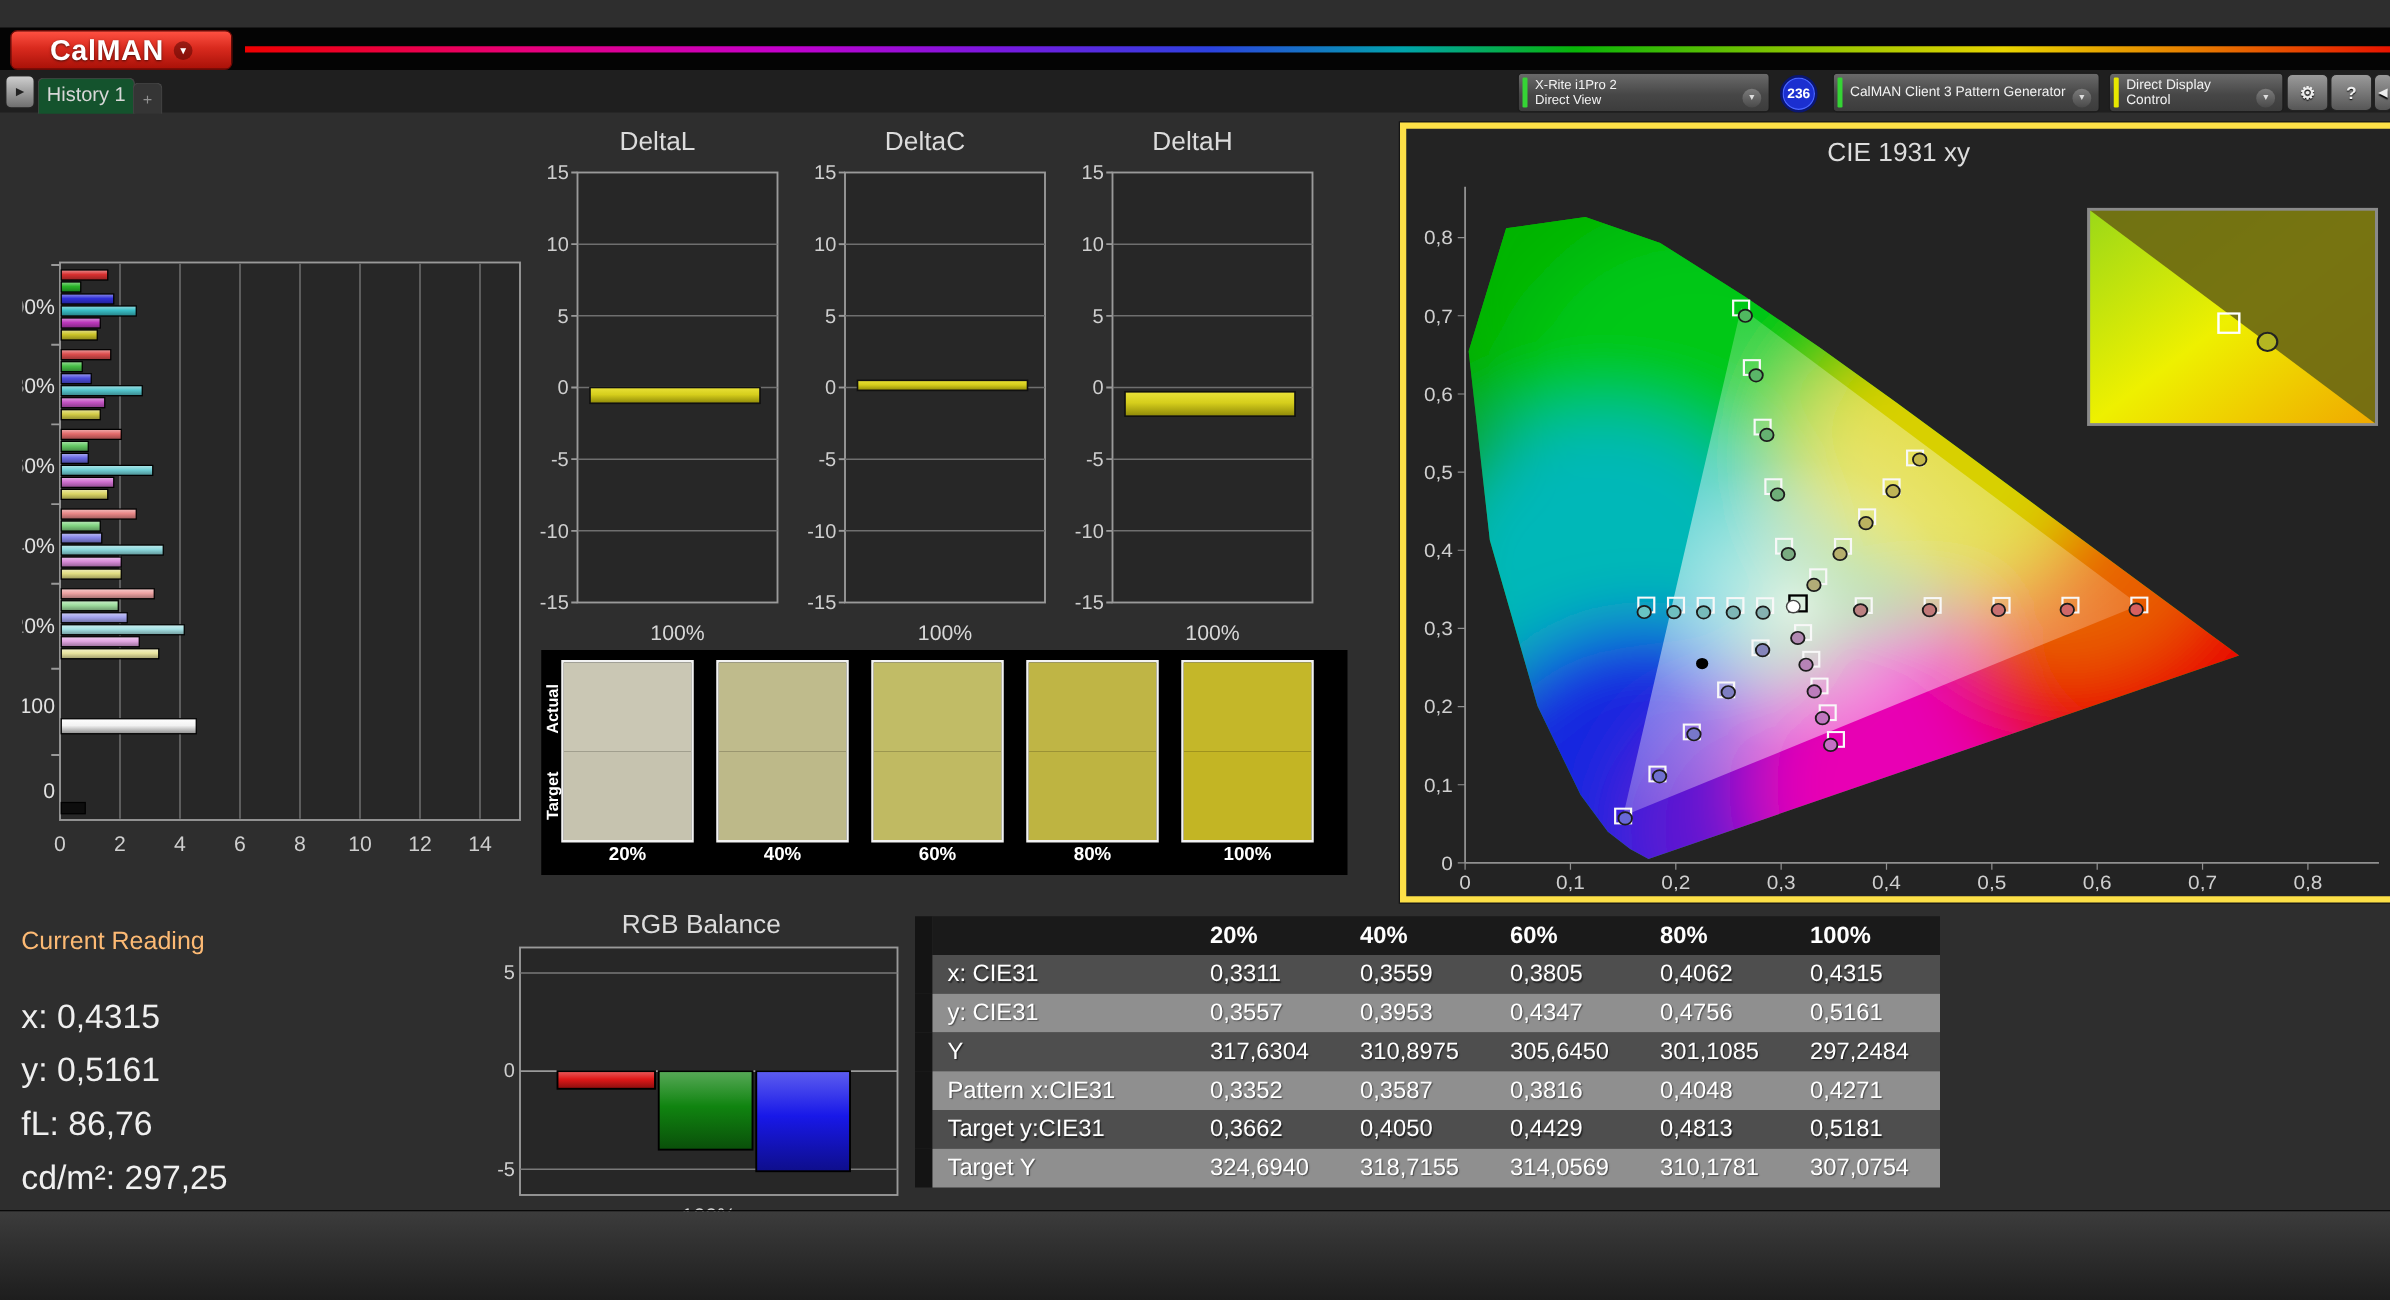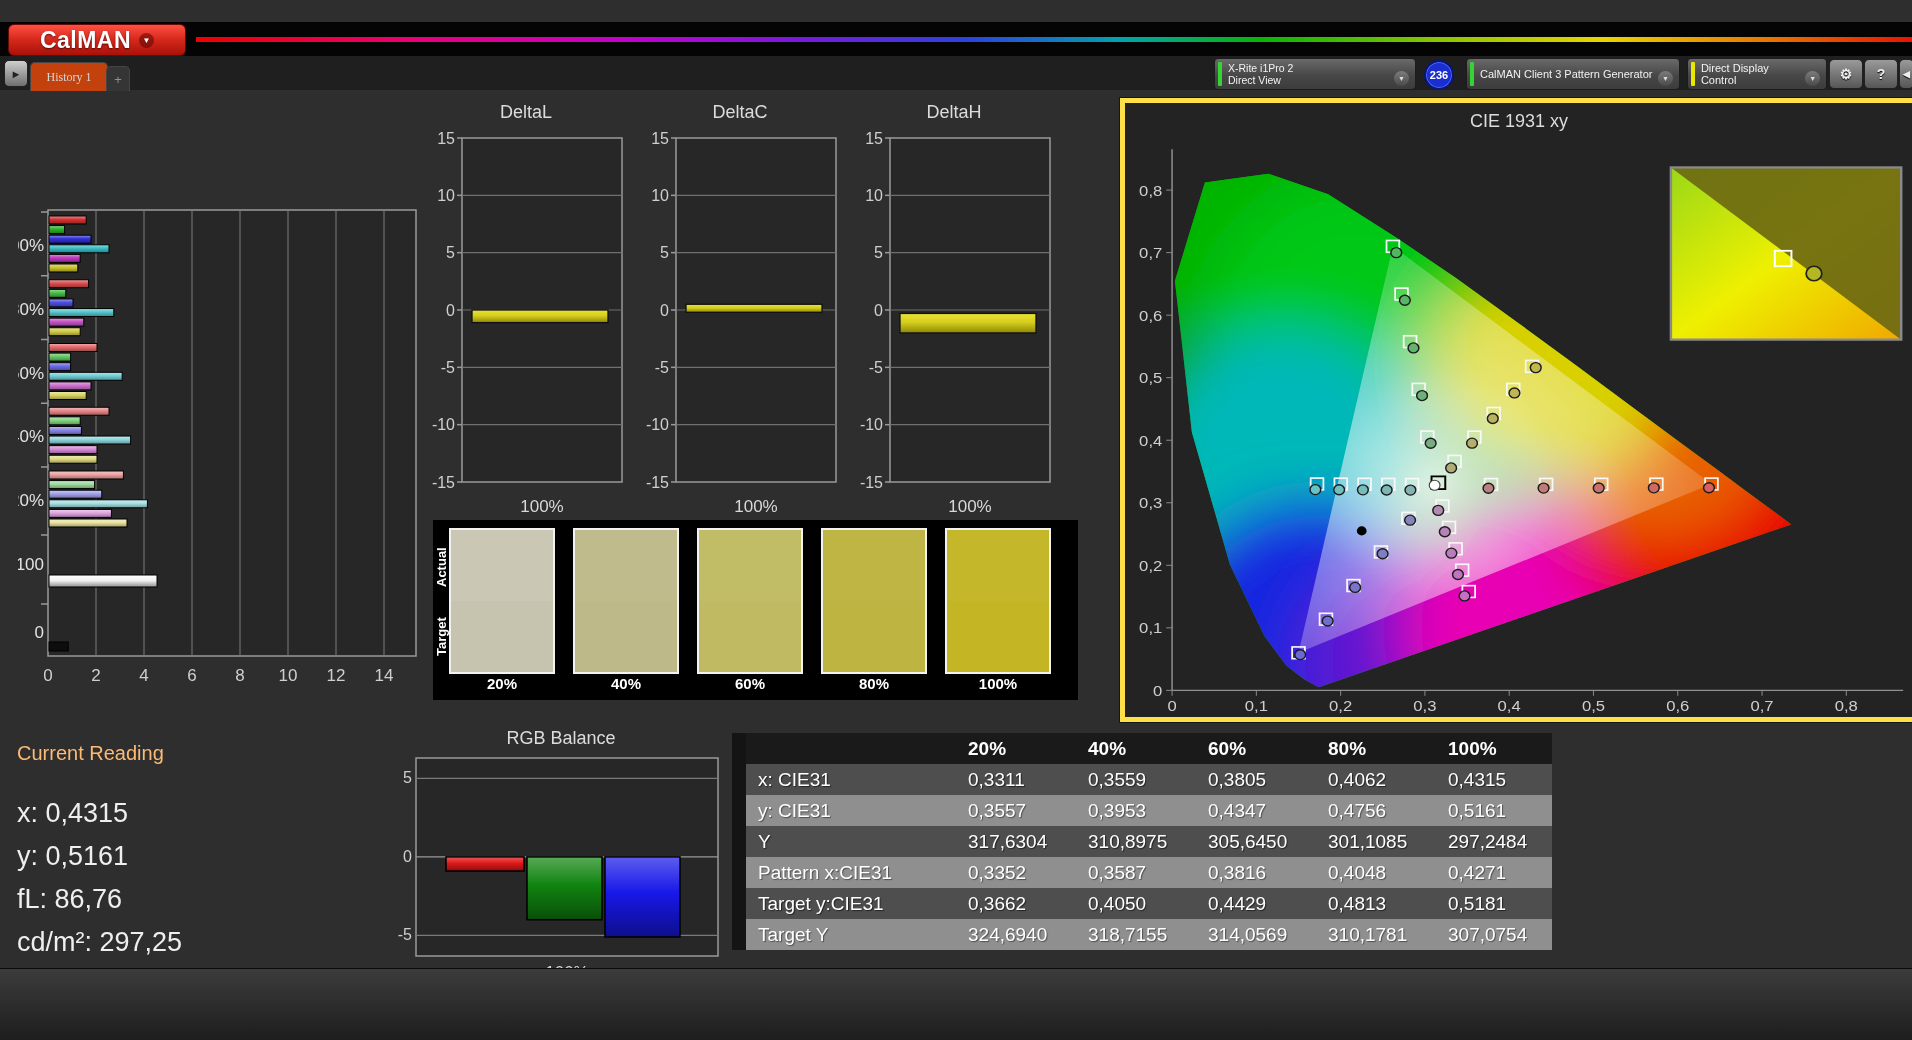--- a/index.html
+++ b/index.html
@@ -21,40 +21,40 @@
         background:linear-gradient(180deg,#ff5142 0%,#d92a1e 45%,#a91108 100%);display:flex;align-items:center;justify-content:center;gap:8px;}
   .logo-text{font-size:23px;font-weight:bold;color:#fff;letter-spacing:0.5px;text-shadow:0 1px 2px rgba(0,0,0,.6);}
   .logo-caret{width:15px;height:15px;border-radius:50%;background:rgba(90,5,2,.55);color:#fff;font-size:8px;
               display:flex;align-items:center;justify-content:center;}
   .rainbow{left:196px;top:15px;width:1716px;height:5px;
     background:linear-gradient(90deg,#ef0000 0%,#e8007a 13%,#c400cc 25%,#7a18e0 35%,#2c42e0 45%,#00a4ac 54%,#08b408 62%,#86c400 72%,#e8d400 82%,#e87c00 91%,#e81400 100%);}
   
   .tabrow{left:0;top:56px;width:1912px;height:34px;background:#1f1f1f;}
   .navbtn{left:4px;top:4px;width:22px;height:25px;border-radius:5px;border:1px solid #222;
           background:linear-gradient(180deg,#cfcfcf,#6e6e6e);color:#222;font-size:11px;display:flex;align-items:center;justify-content:center;}
-  .tab{left:30px;top:6px;width:76px;height:28px;background:#c2410c;border:1px solid #454545;border-bottom:none;
-       border-radius:5px 5px 0 0;color:#d8d8d8;font-size:12px;display:flex;align-items:center;justify-content:center;font-family:Liberation Serif, serif;}
+  .tab{left:30px;top:6px;width:76px;height:28px;background:#14532d;border:1px solid #454545;border-bottom:none;
+       border-radius:5px 5px 0 0;color:#d8d8d8;font-size:16px;display:flex;align-items:center;justify-content:center;}
   .tab-add{left:106px;top:10px;width:22px;height:24px;background:#353535;border:1px solid #454545;border-bottom:none;
        border-radius:5px 5px 0 0;color:#909090;font-size:13px;display:flex;align-items:center;justify-content:center;}
   
   .dropbox{top:2px;height:30px;border-radius:4px;border:1px solid #1c1c1c;
            background:linear-gradient(180deg,#6a6a6a,#474747 55%,#3c3c3c);display:flex;align-items:center;color:#f2f2f2;}
   .accent{width:4px;height:24px;margin:0 6px 0 3px;border-radius:1px;}
   .drop-arrow{width:15px;height:15px;border-radius:50%;background:linear-gradient(180deg,#7c7c7c,#4a4a4a);
               color:#ddd;font-size:7px;display:flex;align-items:center;justify-content:center;margin:8px 6px 0 auto;}
   .two-line{font-size:10.5px;line-height:1.15;}
   .one-line{font-size:11px;}
   .badge{left:1424px;top:4px;width:26px;height:26px;border-radius:50%;background:#1b2fd0;border:2px solid #0a1670;
          color:#fff;font-size:11px;font-weight:bold;display:flex;align-items:center;justify-content:center;box-shadow:0 0 0 1px #4a66ff inset;}
   .toolbtn{top:3px;width:32px;height:28px;border-radius:5px;border:1px solid #222;
            background:linear-gradient(180deg,#9a9a9a,#565656);color:#eee;font-size:14px;font-weight:bold;
            display:flex;align-items:center;justify-content:center;text-shadow:0 1px 1px #000;}
   
   .page-title{left:24px;top:92px;font-size:42px;color:#f4f4f4;letter-spacing:0.5px;text-shadow:1px 0 0 rgba(255,80,80,.25),-1px 0 0 rgba(80,80,255,.25);}
-  .chart-title{position:absolute;width:100%;text-align:center;font-size:18px;color:#dcdcdc;}
+  .chart-title{position:absolute;width:100%;text-align:center;font-size:21px;color:#dcdcdc;}
   .swatch-strip{left:433px;top:520px;width:645px;height:180px;background:#000;}
   .rot-label{position:absolute;left:1px;width:16px;font-size:13px;font-weight:bold;color:#fff;
              writing-mode:vertical-rl;transform:rotate(180deg);text-align:center;}
   .swatch{position:absolute;top:8px;width:106px;height:146px;border:2px solid #f2f2f2;box-sizing:border-box;}
   .swatch-label{position:absolute;top:155px;width:110px;text-align:center;font-size:15px;color:#fff;font-weight:bold;}
   .cie-panel{left:1120px;top:98px;width:788px;height:614px;background:#232323;border:5px solid #fde047;box-shadow:0 0 0 1px #151515;}
   .reading-title{left:17px;top:742px;font-size:20px;color:#fdba74;}
   .reading-line{left:17px;font-size:27px;color:#efefef;}
   
   .mtable{left:732px;top:733px;display:grid;grid-template-columns:14px 206px repeat(5,120px);grid-auto-rows:31px;}

